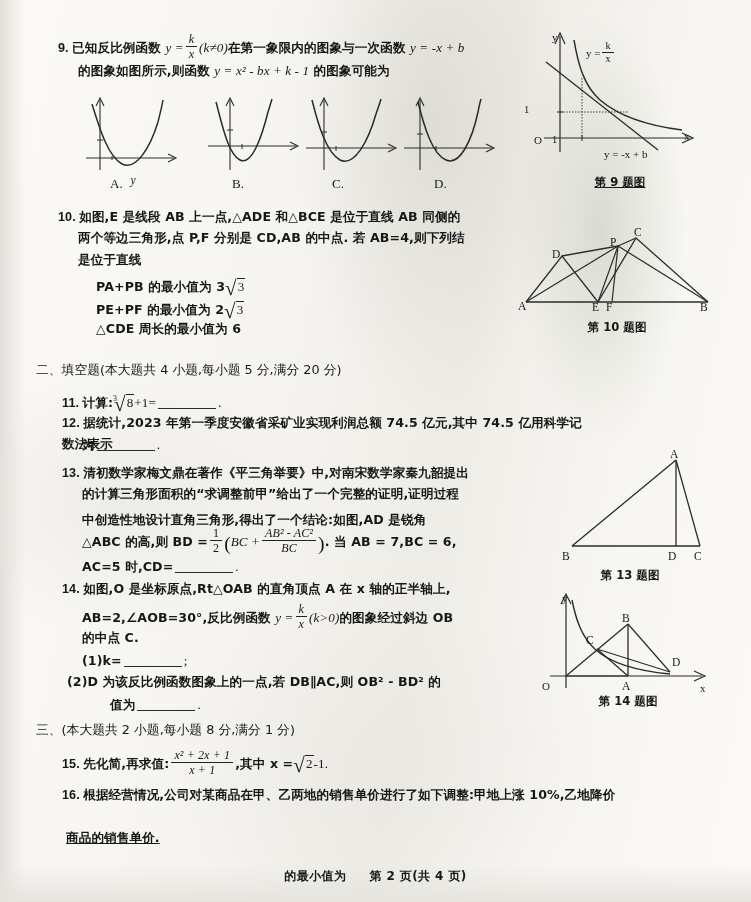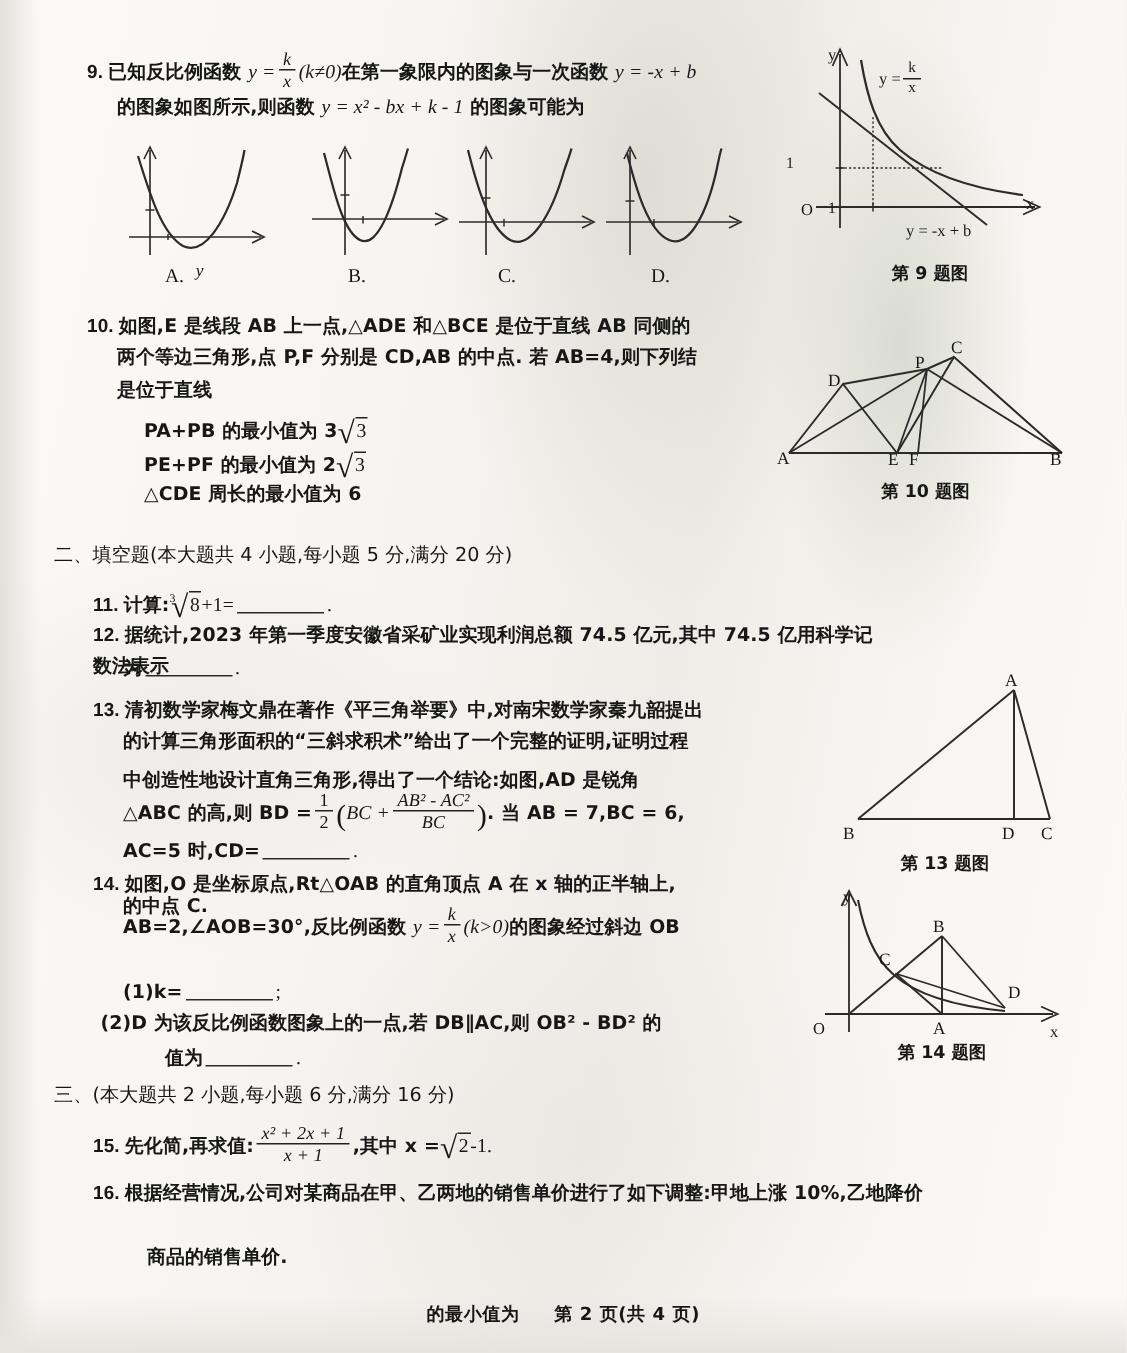--- a/index.html
+++ b/index.html
@@ -137,21 +137,21 @@
       <line class="ink" x1="27" y1="82" x2="33" y2="82" stroke-width="1"></line>
     </svg>
   </div>
   <span class="optlab" style="left:552px;top:31px;font-size:11px;">y</span>
   <span class="optlab" style="left:684px;top:130px;font-size:11px;">x</span>
   <span class="optlab" style="left:534px;top:134px;font-size:11px;">O</span>
   <span class="optlab" style="left:552px;top:134px;font-size:10.5px;font-style:normal;">1</span>
   <span class="optlab" style="left:524px;top:104px;font-size:10.5px;font-style:normal;">1</span>
   <span class="optlab" style="left:586px;top:40px;font-size:11px;"><span>y =</span><span class="frac"><span class="num">k</span><span class="den">x</span></span></span>
   <span class="optlab" style="left:604px;top:148px;font-size:11px;">y = -x + b</span>
-  <span class="cap" style="left:560px;top:175px;width:120px;">第 9 题图</span>
+  <span class="cap" style="left:560px;top:175px;width:120px;text-decoration:underline;">第 9 题图</span>
 
   <div class="q" style="left:58px;top:206px;width:455px;">
     <span class="qn">10.</span>
     <span class="zh">如图,E 是线段 AB 上一点,△ADE 和△BCE 是位于直线 AB 同侧的</span>
   </div>
   <div class="q zh" style="left:78px;top:228px;width:450px;">两个等边三角形,点 P,F 分别是 CD,AB 的中点. 若 AB=4,则下列结</div>
   <div class="q zh" style="left:78px;top:250px;width:450px;">是位于直线</div>
 
   <div class="q" style="left:96px;top:272px;">
     <span class="zh">PA+PB 的最小值为 3</span><span class="rad"><span class="big">√</span><span class="bar">3</span></span>
@@ -197,21 +197,21 @@
     <span class="zh">据统计,2023 年第一季度安徽省采矿业实现利润总额 74.5 亿元,其中 74.5 亿用科学记数法表示</span>
   </div>
   <div class="q" style="left:82px;top:434px;">
     <span class="zh">为</span><span class="blank"></span><span>.</span>
   </div>
 
   <div class="q" style="left:62px;top:462px;width:430px;">
     <span class="qn">13.</span>
     <span class="zh">清初数学家梅文鼎在著作《平三角举要》中,对南宋数学家秦九韶提出</span>
   </div>
-  <div class="q zh" style="left:82px;top:484px;width:420px;">的计算三角形面积的“三斜求积术”给出了一个完整的证明,证明过程</div>
+  <div class="q zh" style="left:82px;top:484px;width:420px;">的计算三角形面积的“求调整前甲”给出了一个完整的证明,证明过程</div>
   <div class="q zh" style="left:82px;top:510px;width:420px;">中创造性地设计直角三角形,得出了一个结论:如图,AD 是锐角</div>
   <div class="q" style="left:82px;top:526px;">
     <span class="zh">△ABC 的高,则 BD =</span><span class="frac"><span class="num">1</span><span class="den">2</span></span><span style="font-size:1.5em;vertical-align:-.2em;">(</span><span class="it">BC +</span><span class="frac it"><span class="num">AB² - AC²</span><span class="den">BC</span></span><span style="font-size:1.5em;vertical-align:-.2em;">)</span><span class="zh">. 当 AB = 7,BC = 6,</span>
   </div>
   <div class="q" style="left:82px;top:556px;">
     <span class="zh">AC=5 时,CD=</span><span class="blank"></span><span>.</span>
   </div>
 
   <div class="fig" style="left:560px;top:450px;">
     <svg width="155" height="112" viewBox="0 0 155 112">
@@ -227,21 +227,21 @@
   <span class="optlab" style="left:694px;top:550px;font-size:11.5px;">C</span>
   <span class="cap" style="left:560px;top:568px;width:140px;">第 13 题图</span>
 
   <div class="q" style="left:62px;top:578px;width:430px;">
     <span class="qn">14.</span>
     <span class="zh">如图,O 是坐标原点,Rt△OAB 的直角顶点 A 在 x 轴的正半轴上,</span>
   </div>
   <div class="q" style="left:82px;top:602px;width:420px;">
     <span class="zh">AB=2,∠AOB=30°,反比例函数 </span><span class="it">y =</span><span class="frac it"><span class="num">k</span><span class="den">x</span></span><span class="it">(k&gt;0)</span><span class="zh">的图象经过斜边 OB</span>
   </div>
-  <div class="q zh" style="left:82px;top:594px;">的中点 C.</div>
+  <div class="q zh" style="left:82px;top:628px;">的中点 C.</div>
   <div class="q" style="left:82px;top:650px;">
     <span class="zh">(1)k=</span><span class="blank"></span><span>;</span>
   </div>
   <div class="q zh" style="left:67px;top:672px;width:430px;">(2)D 为该反比例函数图象上的一点,若 DB∥AC,则 OB² - BD² 的</div>
   <div class="q" style="left:110px;top:694px;">
     <span class="zh">值为</span><span class="blank"></span><span>.</span>
   </div>
 
   <div class="fig" style="left:540px;top:592px;">
     <svg width="180" height="100" viewBox="0 0 180 100">
@@ -260,32 +260,32 @@
   </div>
   <span class="optlab" style="left:562px;top:592px;font-size:11px;">y</span>
   <span class="optlab" style="left:700px;top:682px;font-size:11px;">x</span>
   <span class="optlab" style="left:542px;top:680px;font-size:11px;">O</span>
   <span class="optlab" style="left:586px;top:634px;font-size:11.5px;">C</span>
   <span class="optlab" style="left:622px;top:612px;font-size:11.5px;">B</span>
   <span class="optlab" style="left:622px;top:680px;font-size:11.5px;">A</span>
   <span class="optlab" style="left:672px;top:656px;font-size:11.5px;">D</span>
   <span class="cap" style="left:558px;top:694px;width:140px;">第 14 题图</span>
 
-  <div class="sec" style="left:36px;top:722px;">三、(本大题共 2 小题,每小题 6 分,满分 16 分)</div>
+  <div class="sec" style="left:36px;top:722px;">三、(本大题共 2 小题,每小题 8 分,满分 1 分)</div>
 
   <div class="q" style="left:62px;top:748px;">
     <span class="qn">15.</span>
     <span class="zh">先化简,再求值:</span><span class="frac it"><span class="num">x² + 2x + 1</span><span class="den">x + 1</span></span><span class="zh">,其中 x =</span><span class="rad"><span class="big">√</span><span class="bar">2</span></span><span>-1.</span>
   </div>
 
   <div class="q" style="left:62px;top:784px;width:660px;">
     <span class="qn">16.</span>
     <span class="zh">根据经营情况,公司对某商品在甲、乙两地的销售单价进行了如下调整:甲地上涨 10%,乙地降价</span>
   </div>
-  <div class="q zh" style="left:98px;top:828px;width:650px;">商品的销售单价.</div>
+  <div class="q zh" style="left:66px;top:828px;width:650px;text-decoration:underline;">商品的销售单价.</div>
 
   <div class="footer" style="top:868px;">
     <span>的最小值为</span>
     <span style="display:inline-block;width:14px;"></span>
     <span>第 2 页(共 4 页)</span>
   </div>
 
 </div>
 
 </body></html>

